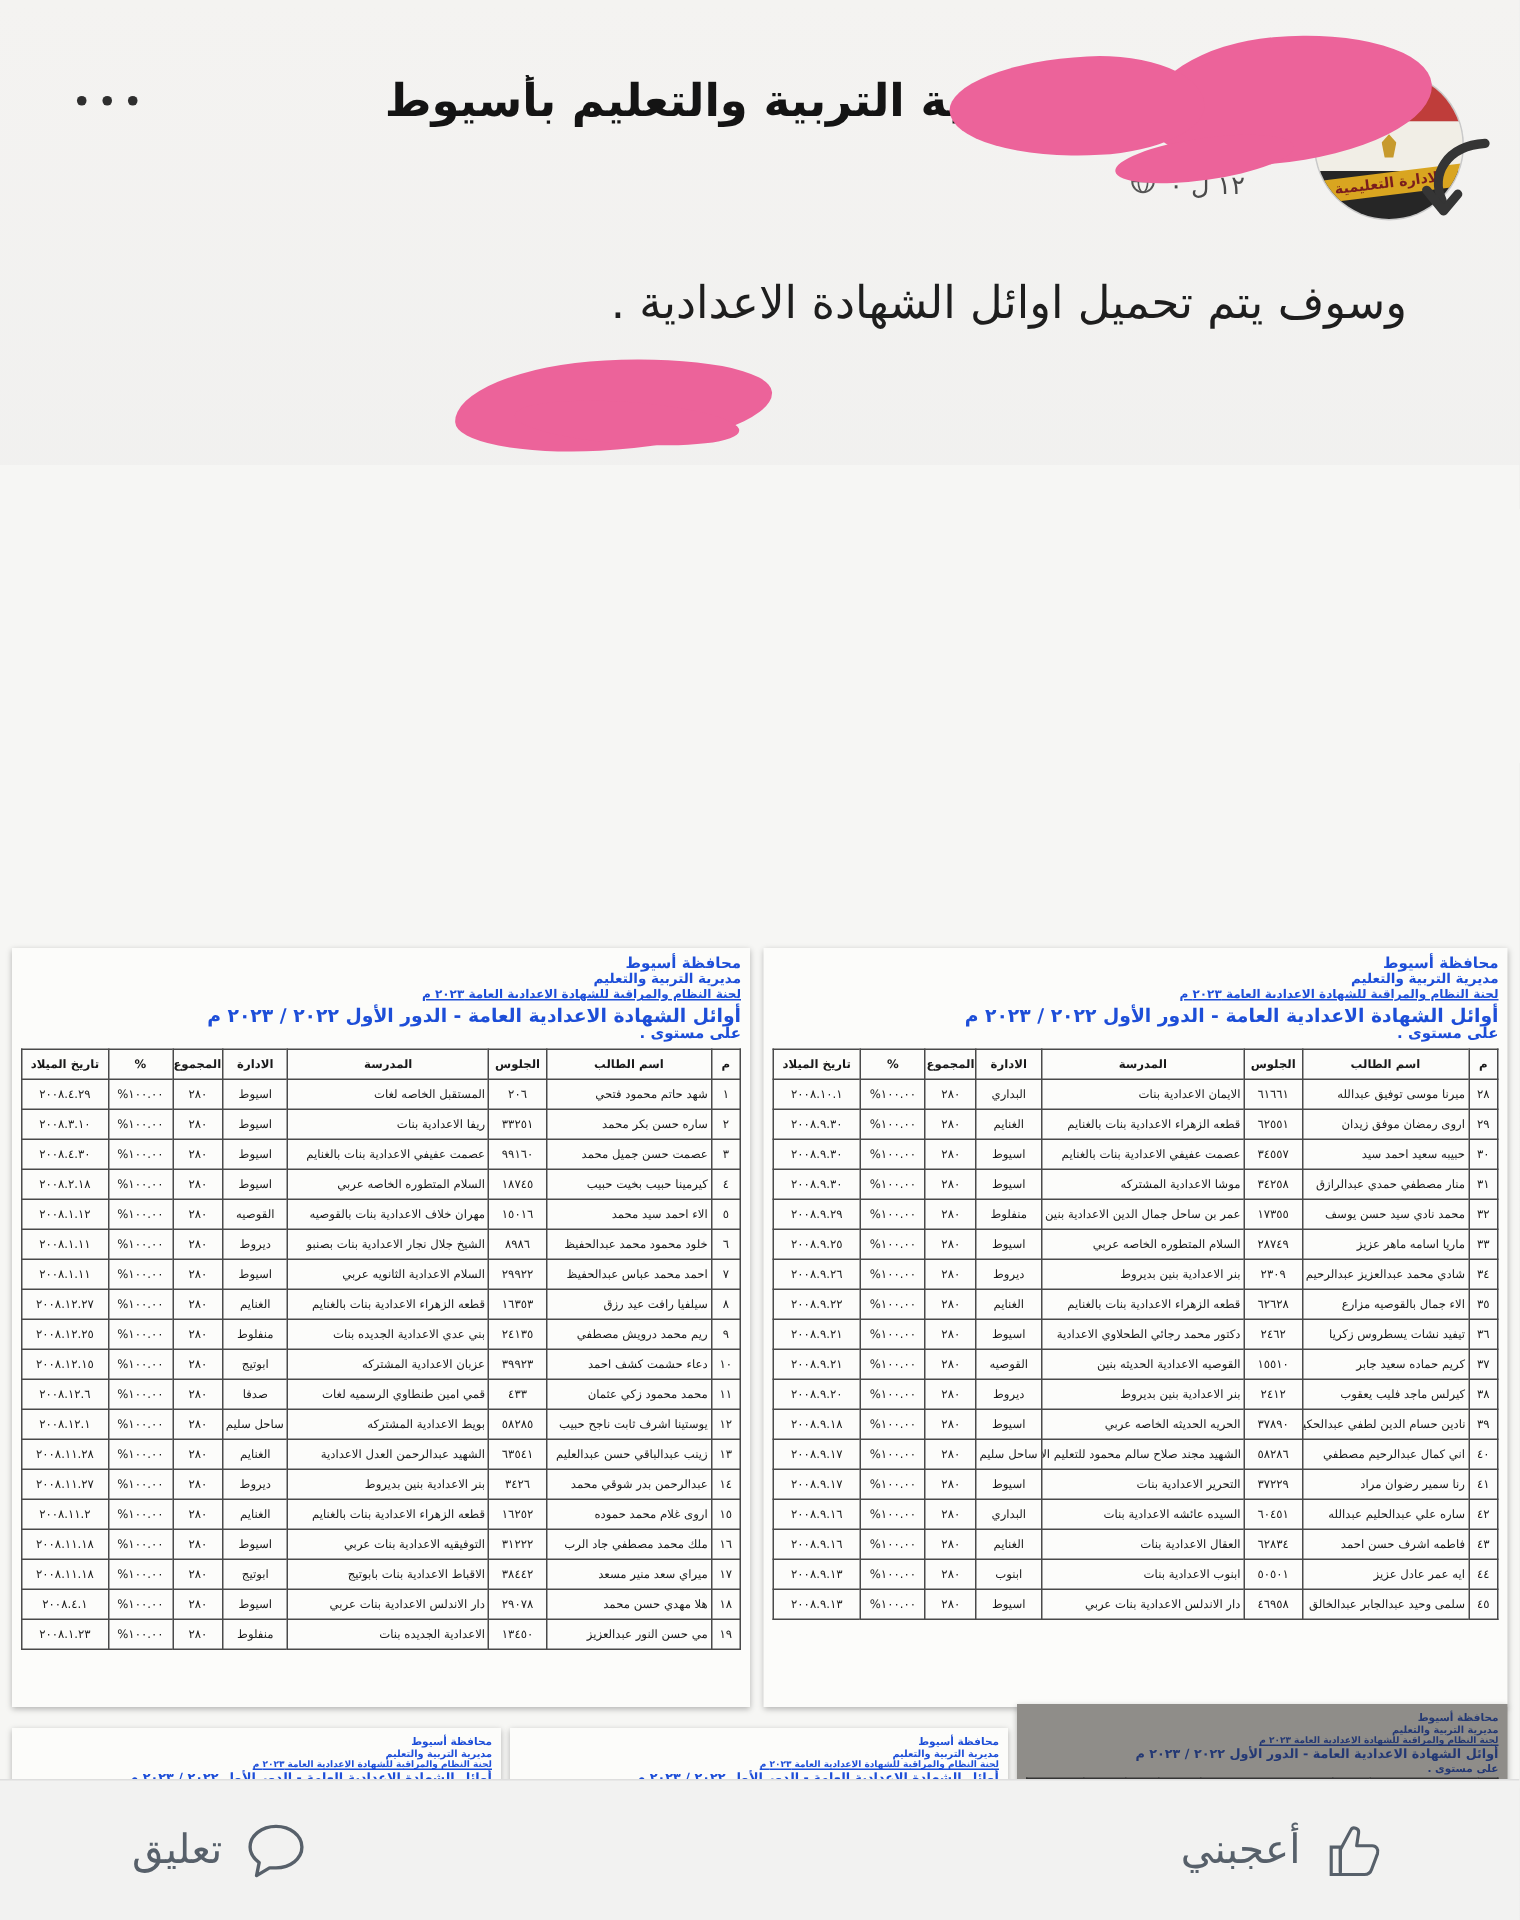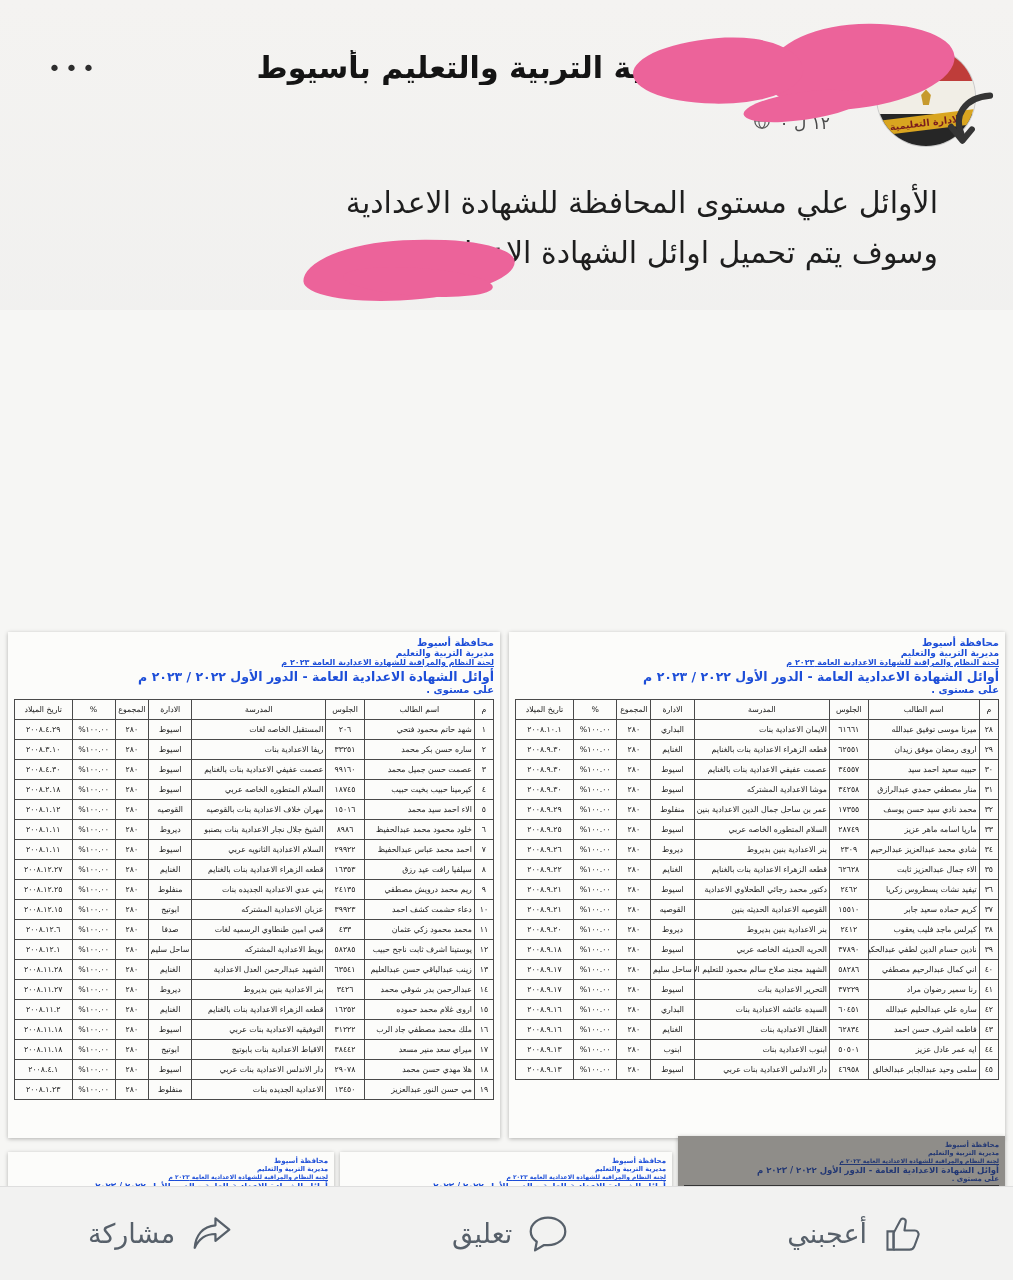--- a/index.html
+++ b/index.html
@@ -40,21 +40,21 @@
   .doc-5 { left: 678px; top: 826px; width: 327px; height: 360px; }
   .doc.dark { filter: brightness(.72) saturate(.6); background: #c9c4ba; }
   .doc-head { text-align: right; color: #1d4ed8; }
   .doc-head .l1 { font-size: 10px; font-weight: bold; }
   .doc-head .l2 { font-size: 9px;  font-weight: bold; }
   .doc-head .l3 { font-size: 8px;  font-weight: bold; text-decoration: underline; }
   .doc-head .l4 { font-size: 12.5px; font-weight: bold; margin-top: 2px; }
   .doc-head .l5 { font-size: 10px; font-weight: bold; margin-bottom: 4px; }
   .doc table { width: 100%; border-collapse: collapse; table-layout: fixed; }
   .doc th, .doc td { border: 1px solid #4a4a4a; font-size: 7.8px; height: 20px; padding: 0 2px; text-align: center; color: #191919; overflow: hidden; white-space: nowrap; }
-  .doc th { font-weight: normal; }
+  .doc th { font-weight: bold; }
   .doc td.txt { text-align: right; }
   .doc.small .doc-head .l1 { font-size: 7px; }
   .doc.small .doc-head .l2 { font-size: 6.5px; }
   .doc.small .doc-head .l3 { font-size: 6px; }
   .doc.small .doc-head .l4 { font-size: 8.5px; margin-top: 1px; }
   .doc.small .doc-head .l5 { font-size: 7px; margin-bottom: 2px; }
   .doc.small th, .doc.small td { font-size: 5.4px; height: 13.2px; padding: 0 1px; }
 
   
   .action-bar { position: absolute; left: 0; right: 0; bottom: 0; height: 94px; background: #f2f2f1; border-top: 1px solid #dedede; display: flex; align-items: center; justify-content: space-between; padding: 0 88px; }
@@ -94,21 +94,20 @@
         <path d="M52 8 C22 10 10 32 19 52" fill="none" stroke="#353535" stroke-width="7" stroke-linecap="round"></path>
         <path d="M7 44 L20 60 L31 47" fill="none" stroke="#353535" stroke-width="7" stroke-linecap="round" stroke-linejoin="round"></path>
       </svg>
   </div>
 
   <div class="scribble scr-t1"></div>
   <div class="scribble scr-t2"></div>
   <div class="scribble scr-t3"></div>
 
   <div class="post-text">
-    <p>الأوائل علي مستوى المحافظة للشهادة الاعدادية</p>
     <p>وسوف يتم تحميل اوائل الشهادة الاعدادية .</p>
   </div>
   <div class="scribble scr-p1"></div>
   <div class="scribble scr-p2"></div>
 
   <div class="attachments" id="docs-layer">
   <div class="doc doc-1">
     <div class="doc-head">
       <div class="l1">محافظة أسيوط</div>
       <div class="l2">مديرية التربية والتعليم</div>
@@ -431,21 +430,21 @@
               <td class="txt">شادي محمد عبدالعزيز عبدالرحيم</td>
               <td>٢٣٠٩</td>
               <td class="txt">بنر الاعدادية بنين بديروط</td>
               <td>ديروط</td>
               <td>٢٨٠</td>
               <td>١٠٠.٠٠%</td>
               <td>٢٠٠٨.٩.٢٦</td>
             </tr>
             <tr>
               <td>٣٥</td>
-              <td class="txt">الاء جمال عبدالعزيز ثابت</td>
+              <td class="txt">الاء جمال بالقوصيه مزارع</td>
               <td>٦٢٦٢٨</td>
               <td class="txt">قطعه الزهراء الاعدادية بنات بالغنايم</td>
               <td>الغنايم</td>
               <td>٢٨٠</td>
               <td>١٠٠.٠٠%</td>
               <td>٢٠٠٨.٩.٢٢</td>
             </tr>
             <tr>
               <td>٣٦</td>
               <td class="txt">تيفيد نشات يسطروس زكريا</td>
@@ -824,28 +823,20 @@
               <td>١٠٠.٠٠%</td>
               <td>٢٠٠٨.٧.٢٢</td>
             </tr>
           </tbody>
     </table>
   </div>
 </div>
 
   <footer class="action-bar">
     <div class="action">
-      <span>مشاركة</span>
-      <span>
-        <svg viewBox="0 0 48 44" width="42" height="38">
-            <path d="M28 4 L44 17 L28 30 L28 22 C16 22 9 27 4 38 C5 24 13 13 28 12 Z" fill="none" stroke="currentColor" stroke-width="2.6" stroke-linejoin="round"></path>
-          </svg>
-      </span>
-    </div>
-    <div class="action">
       <span>تعليق</span>
       <span>
         <svg viewBox="0 0 46 44" width="40" height="38">
             <path d="M23 3 C12 3 3 10 3 19 C3 24 6 28 10 31 L8 41 L18 35 C20 35 21 35 23 35 C34 35 43 28 43 19 C43 10 34 3 23 3 Z" fill="none" stroke="currentColor" stroke-width="2.6" stroke-linejoin="round"></path>
           </svg>
       </span>
     </div>
     <div class="action">
       <span>أعجبني</span>
       <span>

